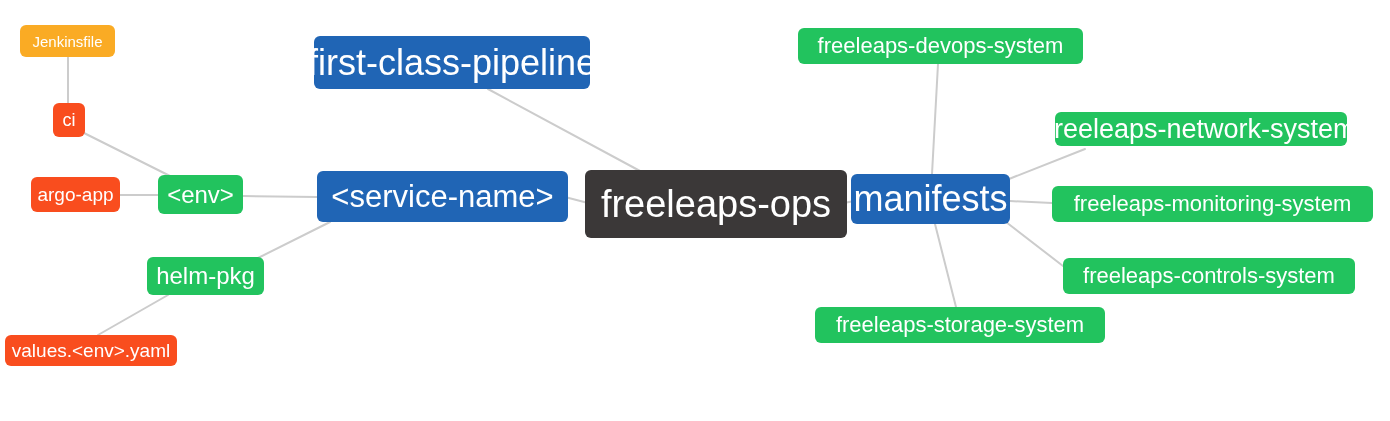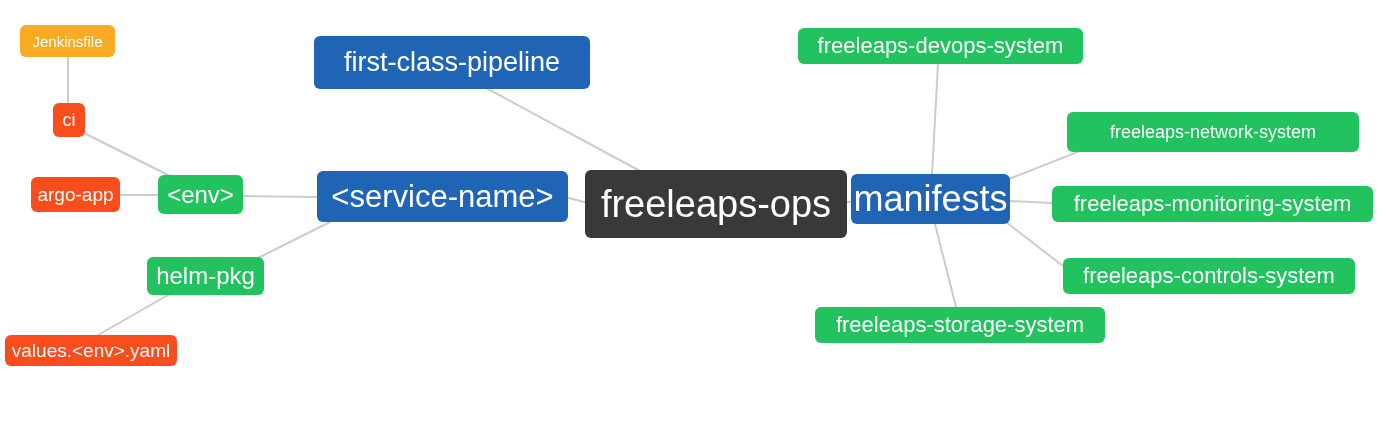--- a/index.html
+++ b/index.html
@@ -67,36 +67,36 @@
     </div>
     <div class="node" style="left: 158px; top: 175px; width: 85px; height: 39px; font-size: 24px; background: rgb(34, 195, 94); color: rgb(255, 255, 255);">
       <span>&lt;env&gt;</span>
     </div>
     <div class="node" style="left: 147px; top: 257px; width: 117px; height: 38px; font-size: 24px; background: rgb(34, 195, 94); color: rgb(255, 255, 255); justify-content: center;">
       <span>helm-pkg</span>
     </div>
     <div class="node" style="left: 5px; top: 335px; width: 172px; height: 31px; font-size: 19px; background: rgb(249, 77, 30); color: rgb(255, 255, 255); text-align: center;">
       <span>values.&lt;env&gt;.yaml</span>
     </div>
-    <div class="node" style="left: 314px; top: 36px; width: 276px; height: 53px; font-size: 27px; background: rgb(32, 101, 181); color: rgb(255, 255, 255);">
+    <div class="node" style="left: 314px; top: 36px; width: 276px; height: 53px; font-size: 36px; background: rgb(32, 101, 181); color: rgb(255, 255, 255);">
       <span>first-class-pipeline</span>
     </div>
     <div class="node" style="left: 317px; top: 171px; width: 251px; height: 51px; font-size: 31px; background: rgb(32, 101, 181); color: rgb(255, 255, 255); align-items: center;">
       <span>&lt;service-name&gt;</span>
     </div>
     <div class="node" style="left: 585px; top: 170px; width: 262px; height: 68px; font-size: 38px; background: rgb(59, 56, 56); color: rgb(255, 255, 255);">
       <span>freeleaps-ops</span>
     </div>
     <div class="node" style="left: 851px; top: 174px; width: 159px; height: 50px; font-size: 36px; background: rgb(32, 101, 181); color: rgb(255, 255, 255);">
       <span>manifests</span>
     </div>
     <div class="node" style="left: 798px; top: 28px; width: 285px; height: 36px; font-size: 22px; background: rgb(34, 195, 94); color: rgb(255, 255, 255);">
       <span>freeleaps-devops-system</span>
     </div>
-    <div class="node" style="left: 1055px; top: 112px; width: 292px; height: 40px; font-size: 18px; background: rgb(34, 195, 94); color: rgb(255, 255, 255); margin-left: 12px;">
+    <div class="node" style="left: 1055px; top: 112px; width: 292px; height: 34px; font-size: 27px; background: rgb(34, 195, 94); color: rgb(255, 255, 255);">
       <span>freeleaps-network-system</span>
     </div>
     <div class="node" style="left: 1052px; top: 186px; width: 321px; height: 36px; font-size: 22px; background: rgb(34, 195, 94); color: rgb(255, 255, 255);">
       <span>freeleaps-monitoring-system</span>
     </div>
     <div class="node" style="left: 1063px; top: 258px; width: 292px; height: 36px; font-size: 22px; background: rgb(34, 195, 94); color: rgb(255, 255, 255);">
       <span>freeleaps-controls-system</span>
     </div>
     <div class="node" style="left: 815px; top: 307px; width: 290px; height: 36px; font-size: 22px; background: rgb(34, 195, 94); color: rgb(255, 255, 255); text-align: center;">
       <span>freeleaps-storage-system</span>

